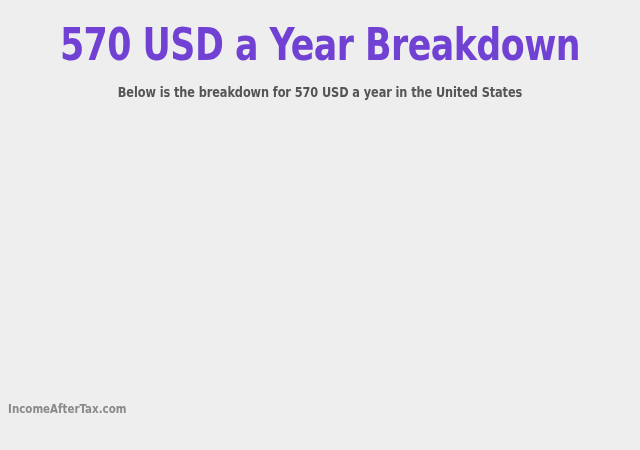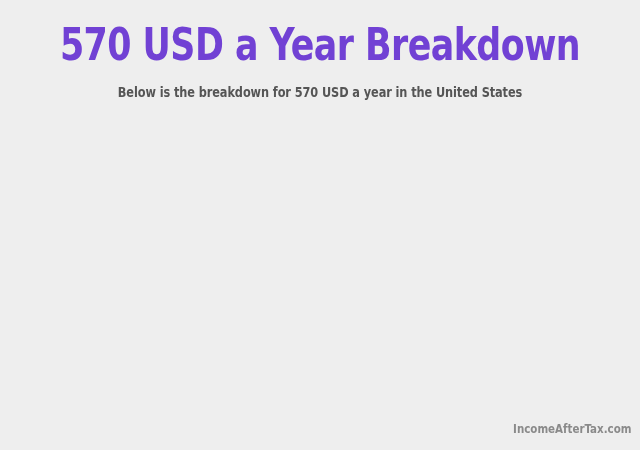--- a/index.html
+++ b/index.html
@@ -83,24 +83,24 @@
     top: 0;
     left: 0;
     width: 100%;
     height: 100%;
     background: transparent;
   }
 
   
   .footer {
     position: absolute;
-    top: 418px;
+    top: 398px;
     left: 0;
     width: 640px;
-    text-align: right;
+    text-align: left;
   }
   .site-credit {
     display: inline-block;
     font-family: "DejaVu Sans", "Liberation Sans", sans-serif;
     font-size: 13px;
     line-height: 17px;
     font-weight: 700;
     font-stretch: condensed;
     letter-spacing: 0px;
     color: #8a8a8a;

